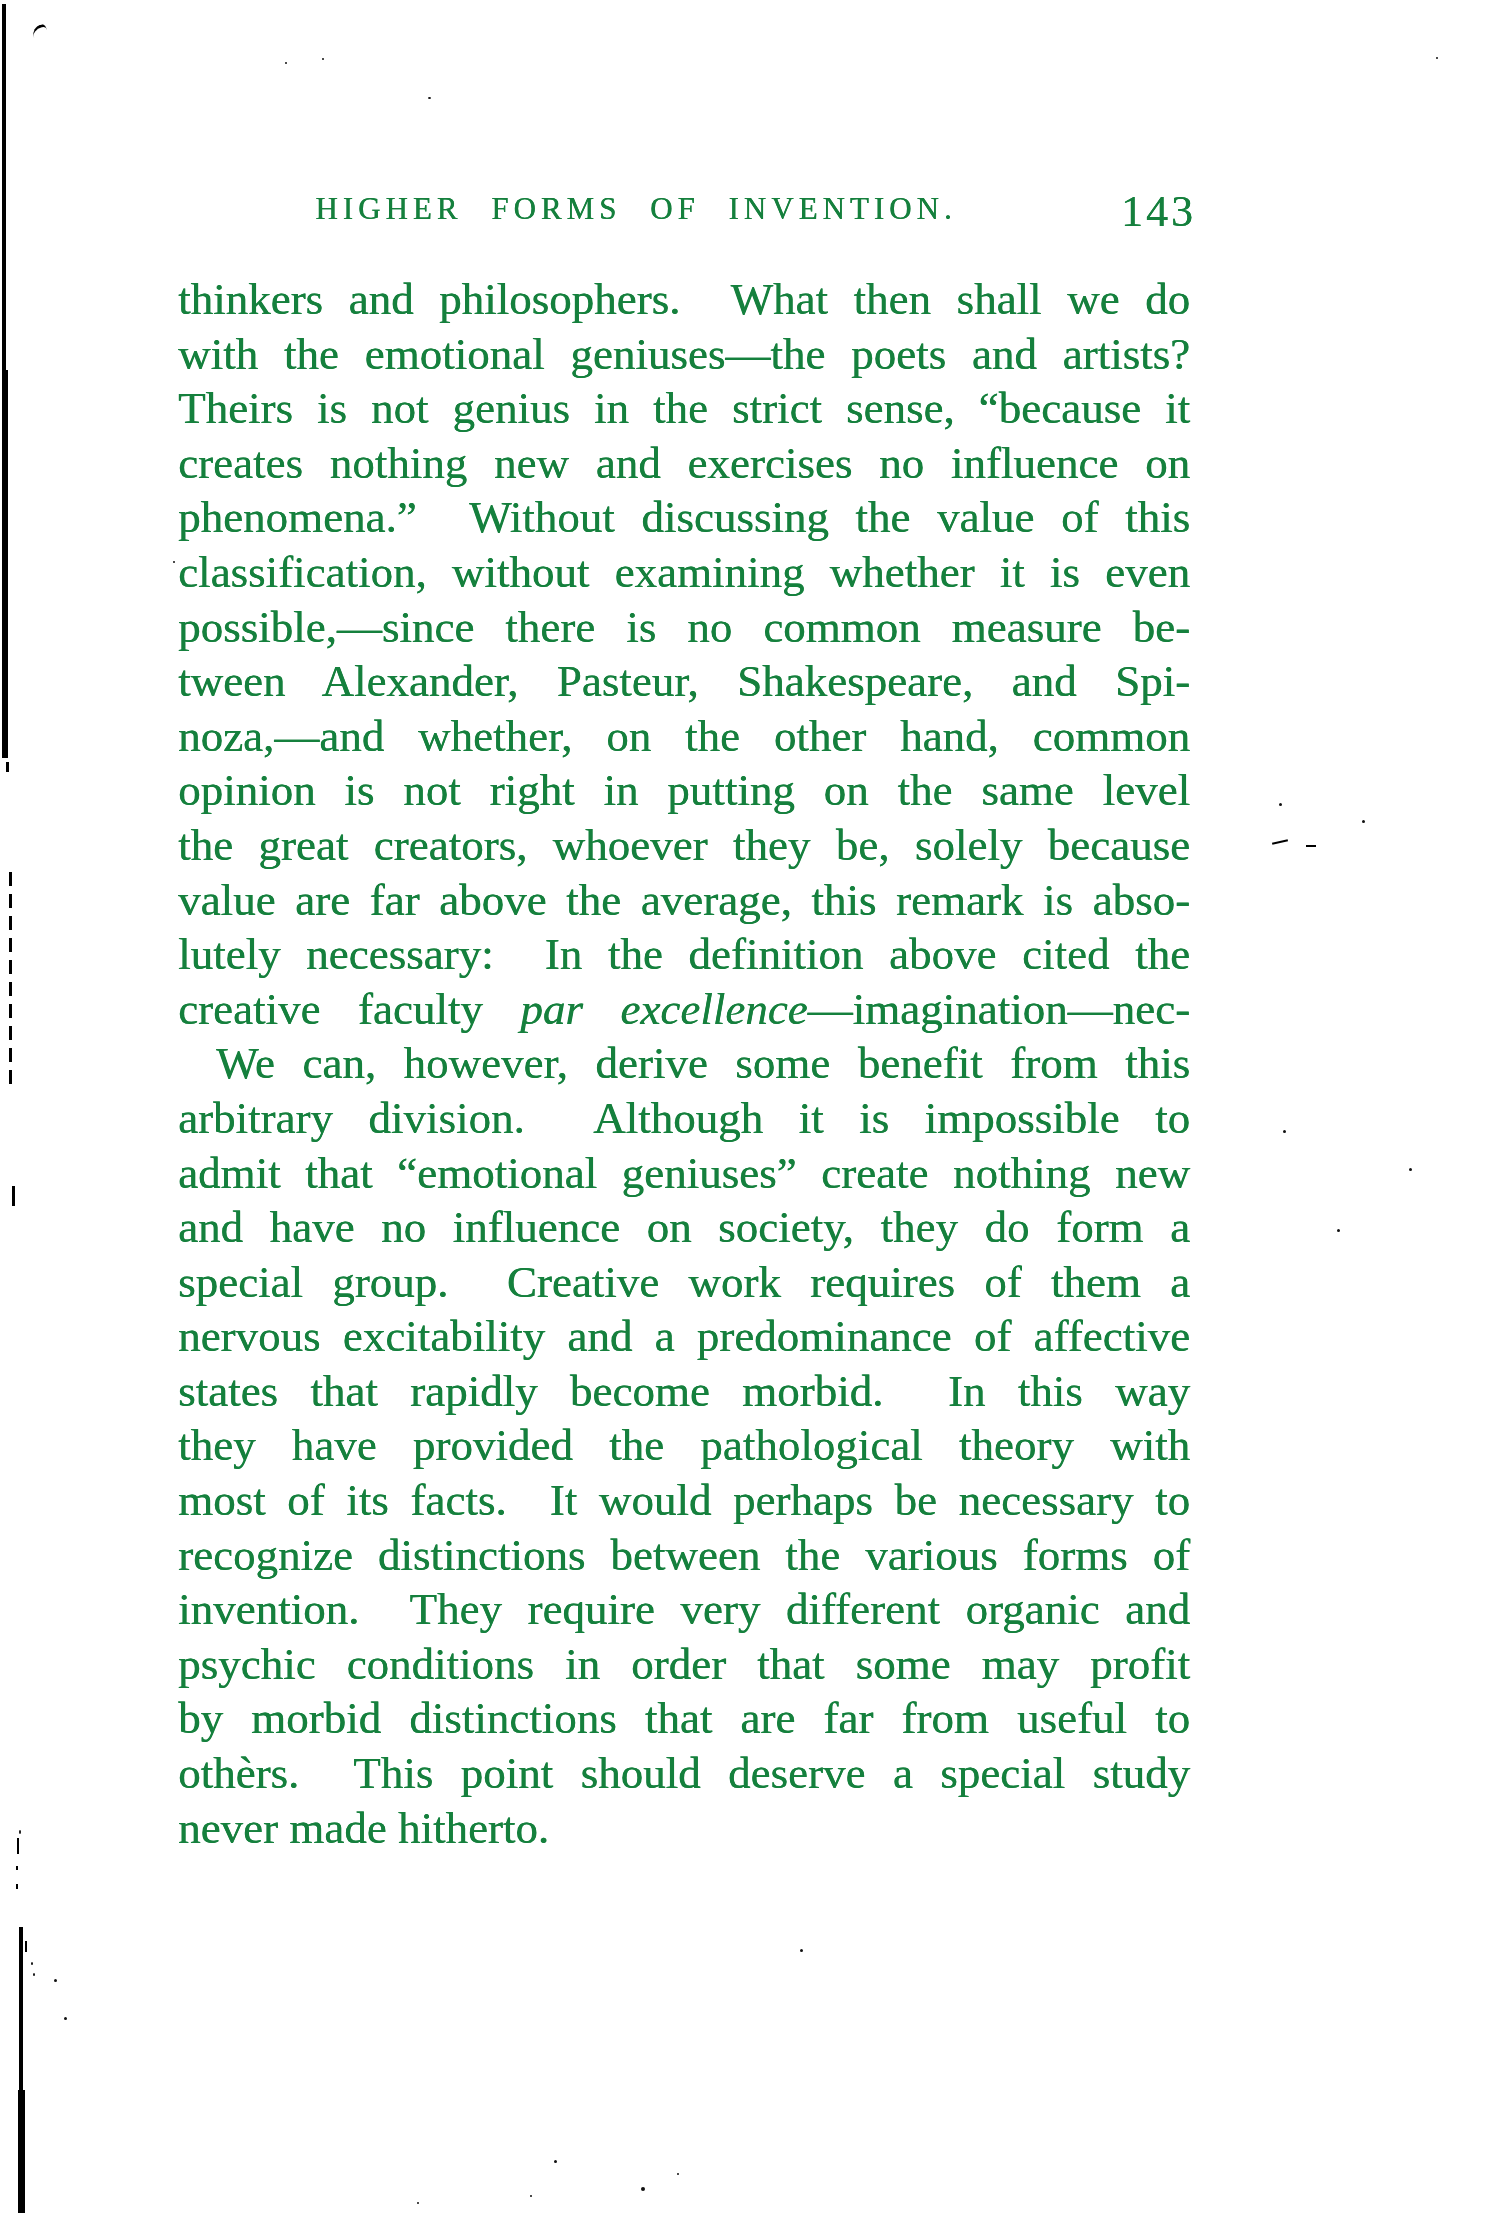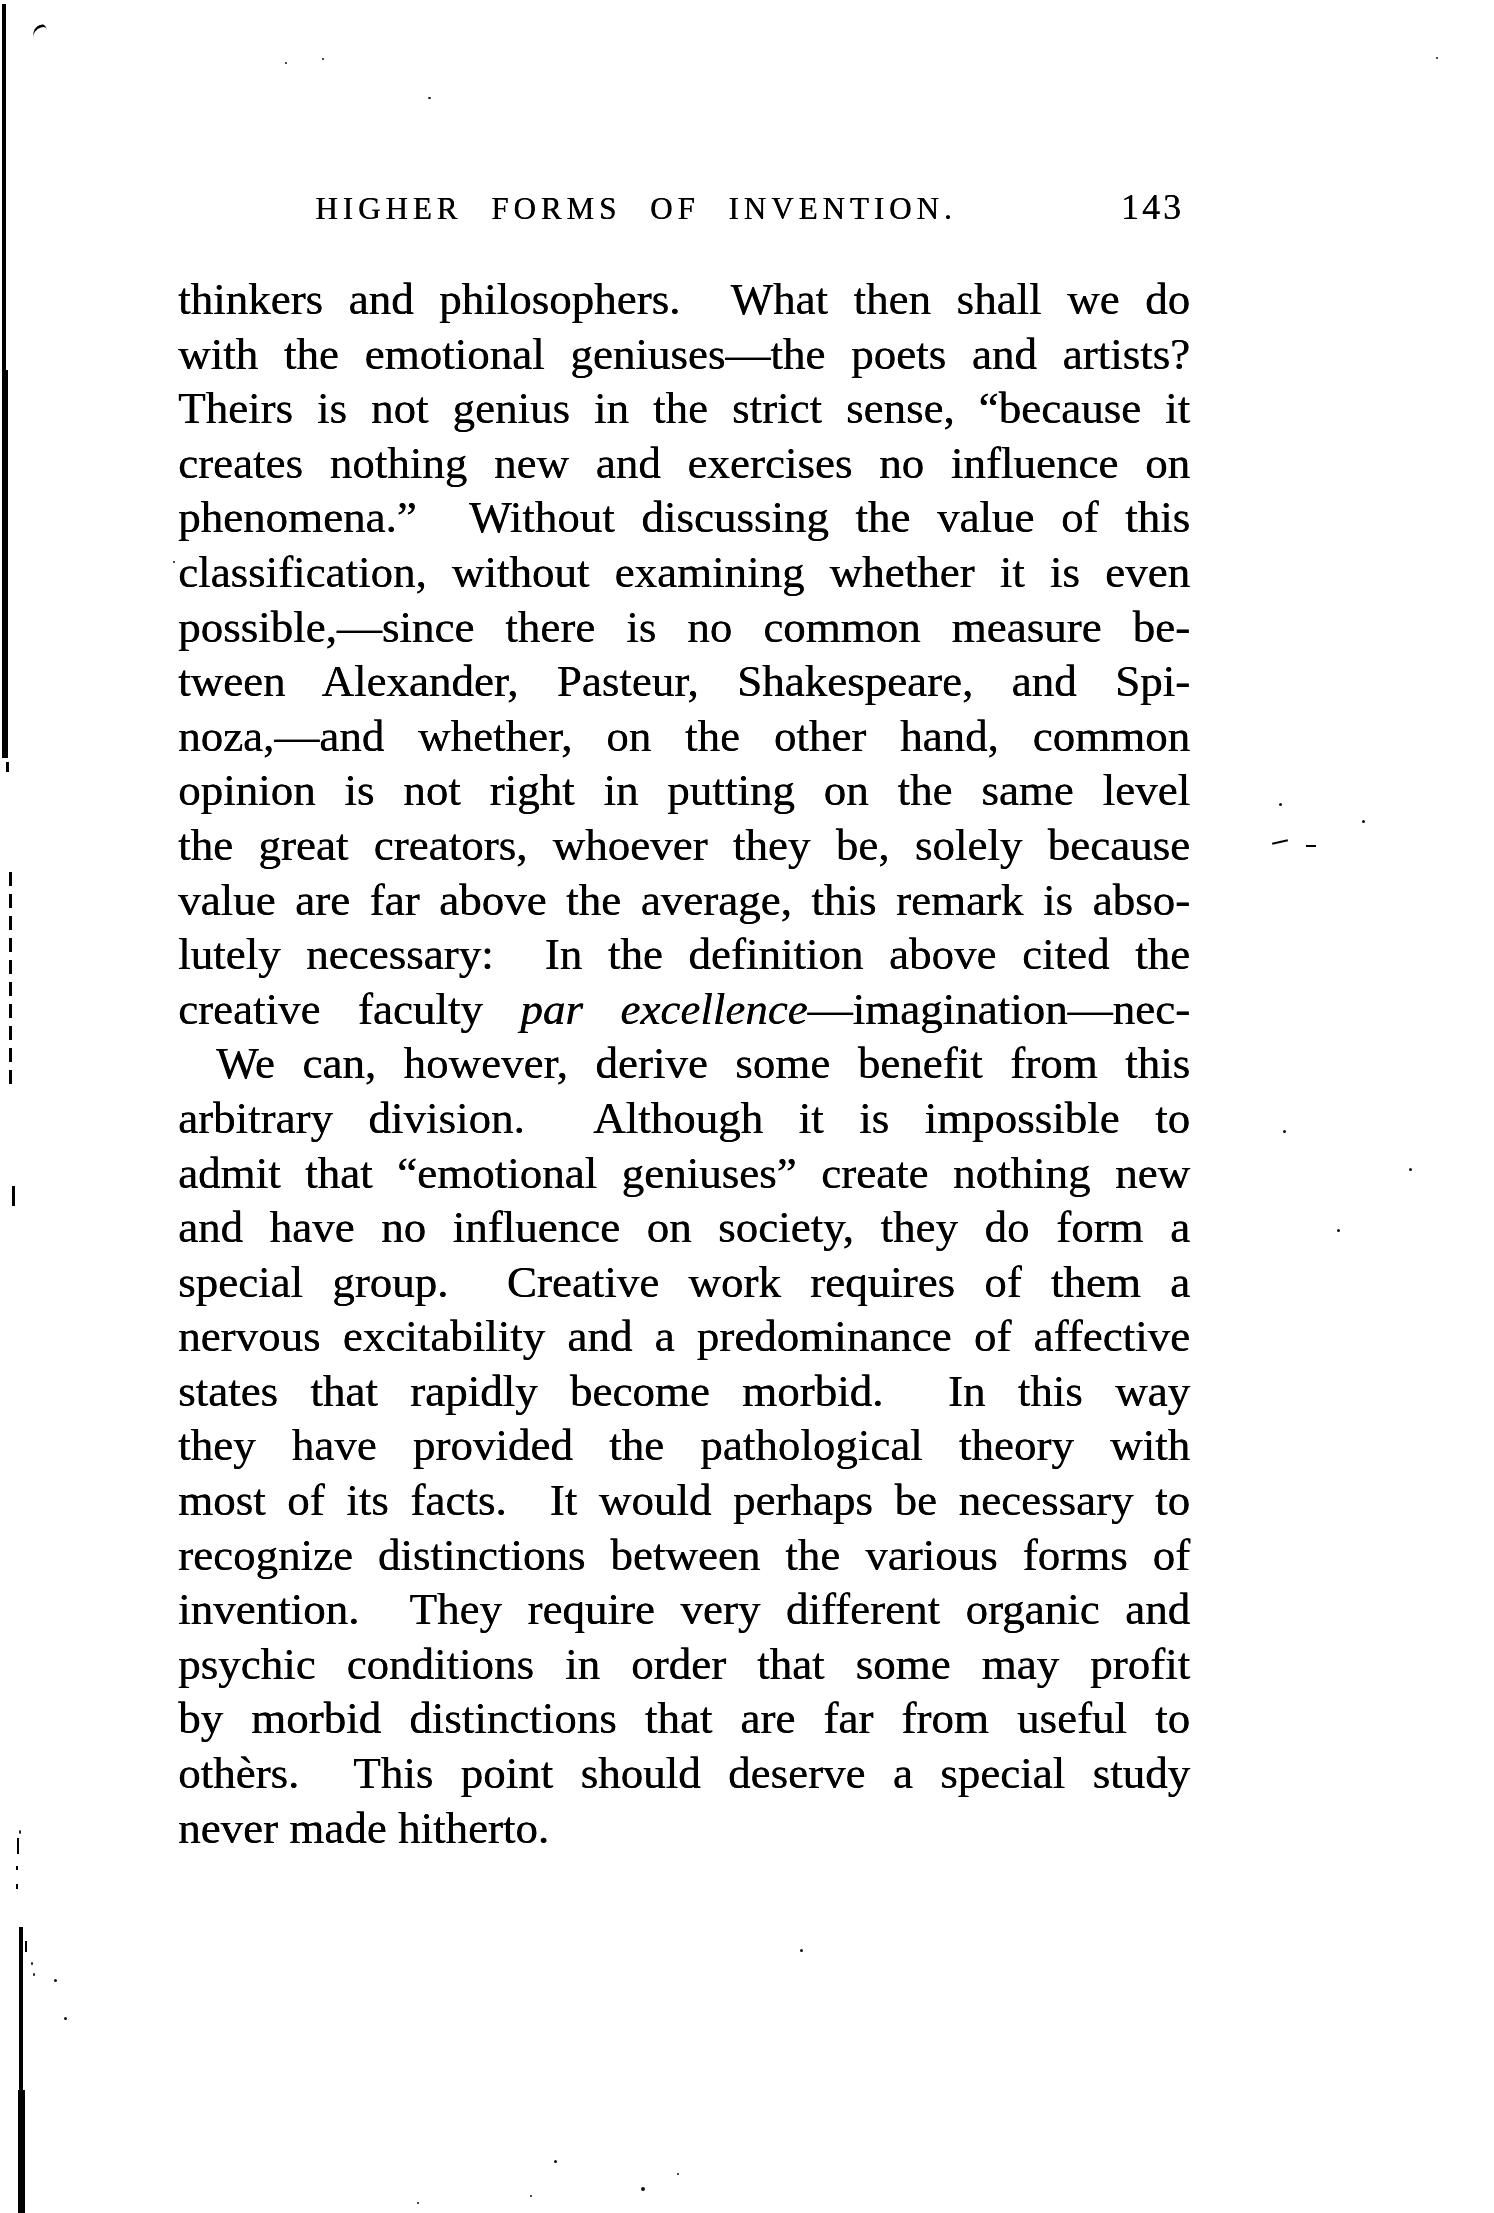--- a/index.html
+++ b/index.html
@@ -3,39 +3,39 @@
 <meta charset="utf-8">
 <style>
   html, body { margin: 0; padding: 0; background: #ffffff; }
   .scan-page {
     position: relative;
     width: 1494px;
     height: 2213px;
     background: #ffffff;
     overflow: hidden;
     font-family: "Liberation Serif", serif;
-    color: #000000;
+    color: #15803d;
   }
   .running-header {
     position: absolute;
     top: 191px;
     left: 130px;
     width: 1012px;
     text-align: center;
     font-size: 31px;
     letter-spacing: 5px;
     word-spacing: 16px;
     white-space: nowrap;
     text-shadow: 0.35px 0 0 currentColor;
   }
   .page-number {
     position: absolute;
     top: 186px;
     left: 1121px;
-    font-size: 36px;
+    font-size: 44px;
     letter-spacing: 3px;
     text-shadow: 0.35px 0 0 currentColor;
   }
   .body-text {
     position: absolute;
     top: 272px;
     left: 178px;
     width: 1012px;
     font-size: 45px;
     line-height: 54.6px;

